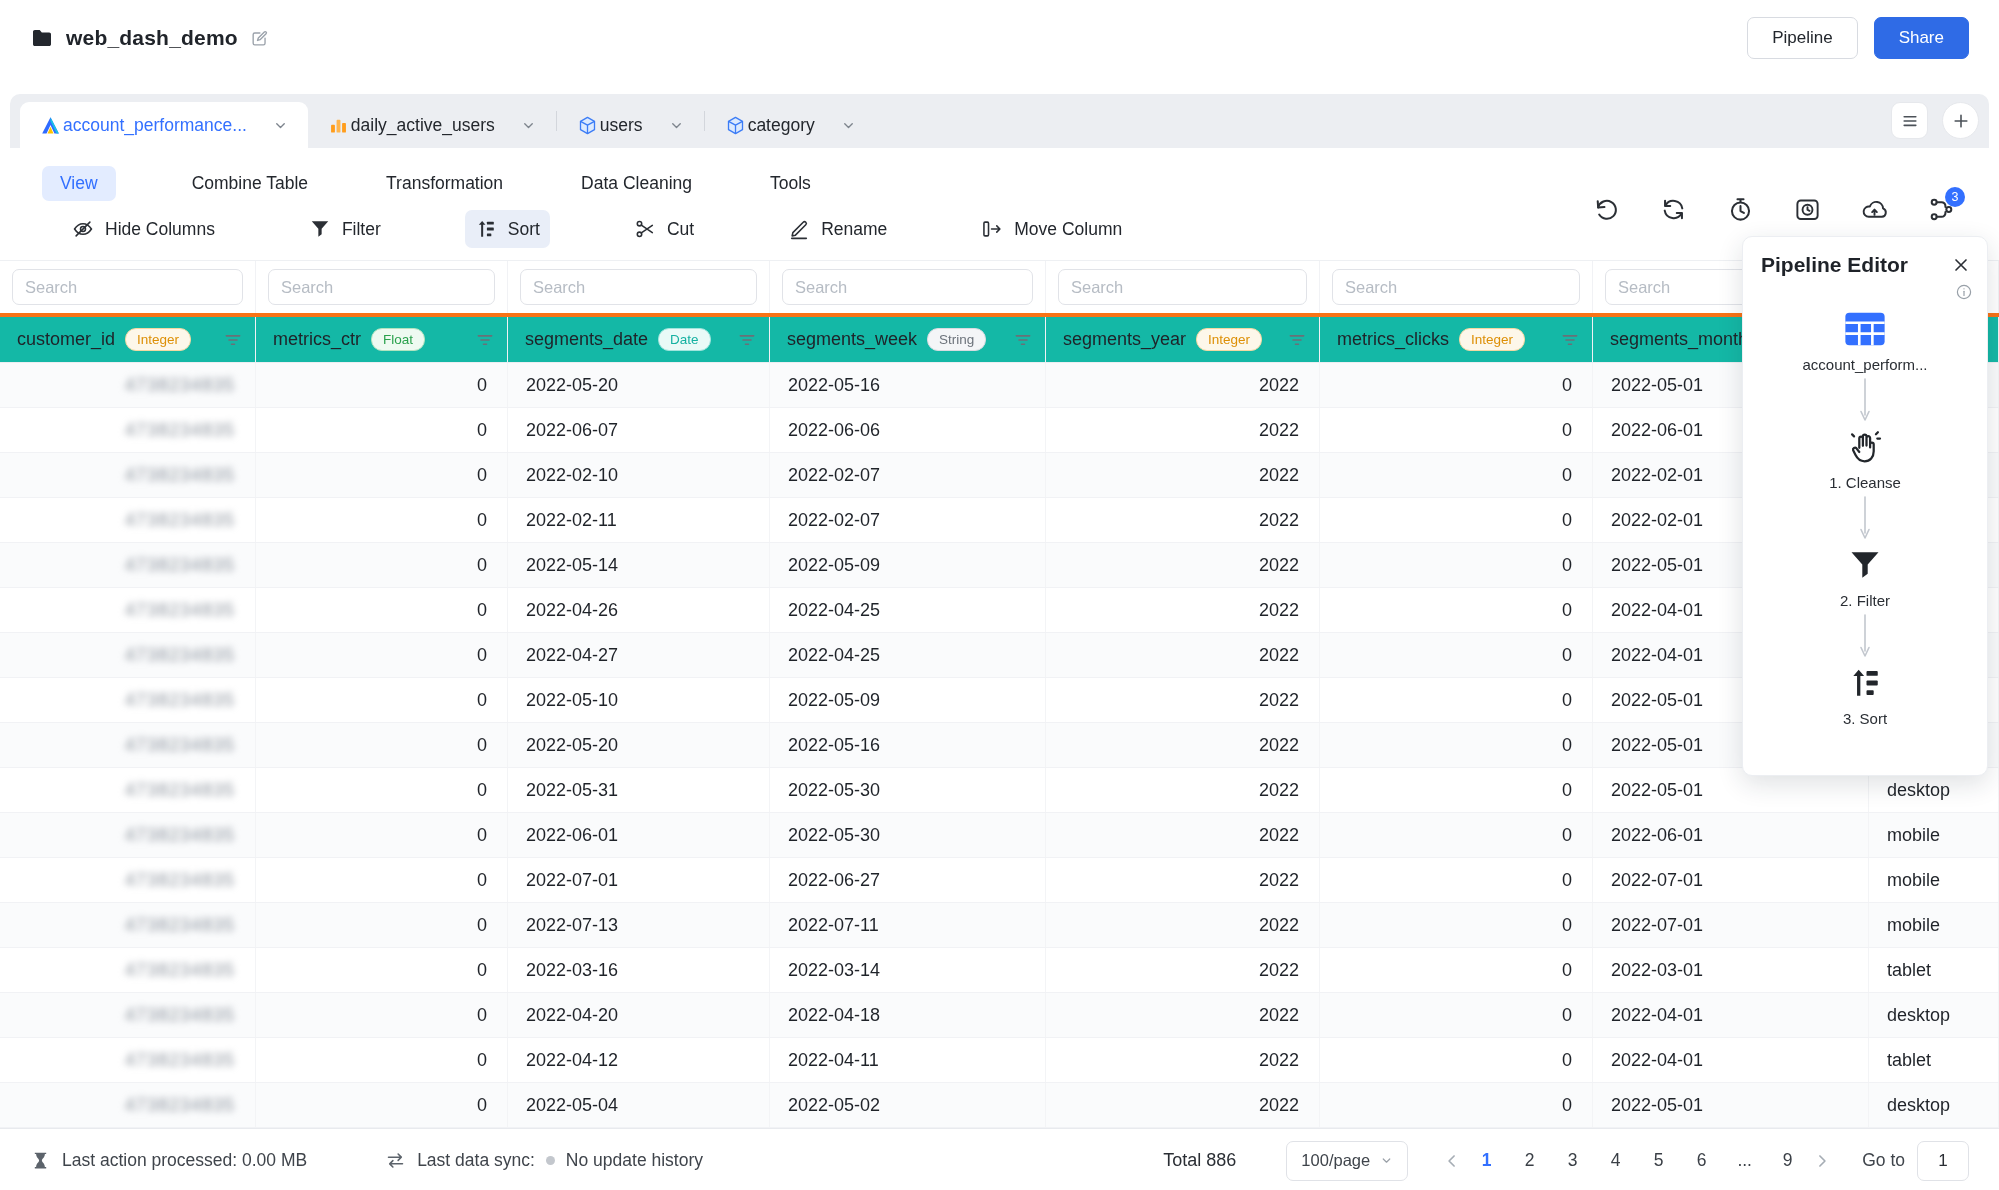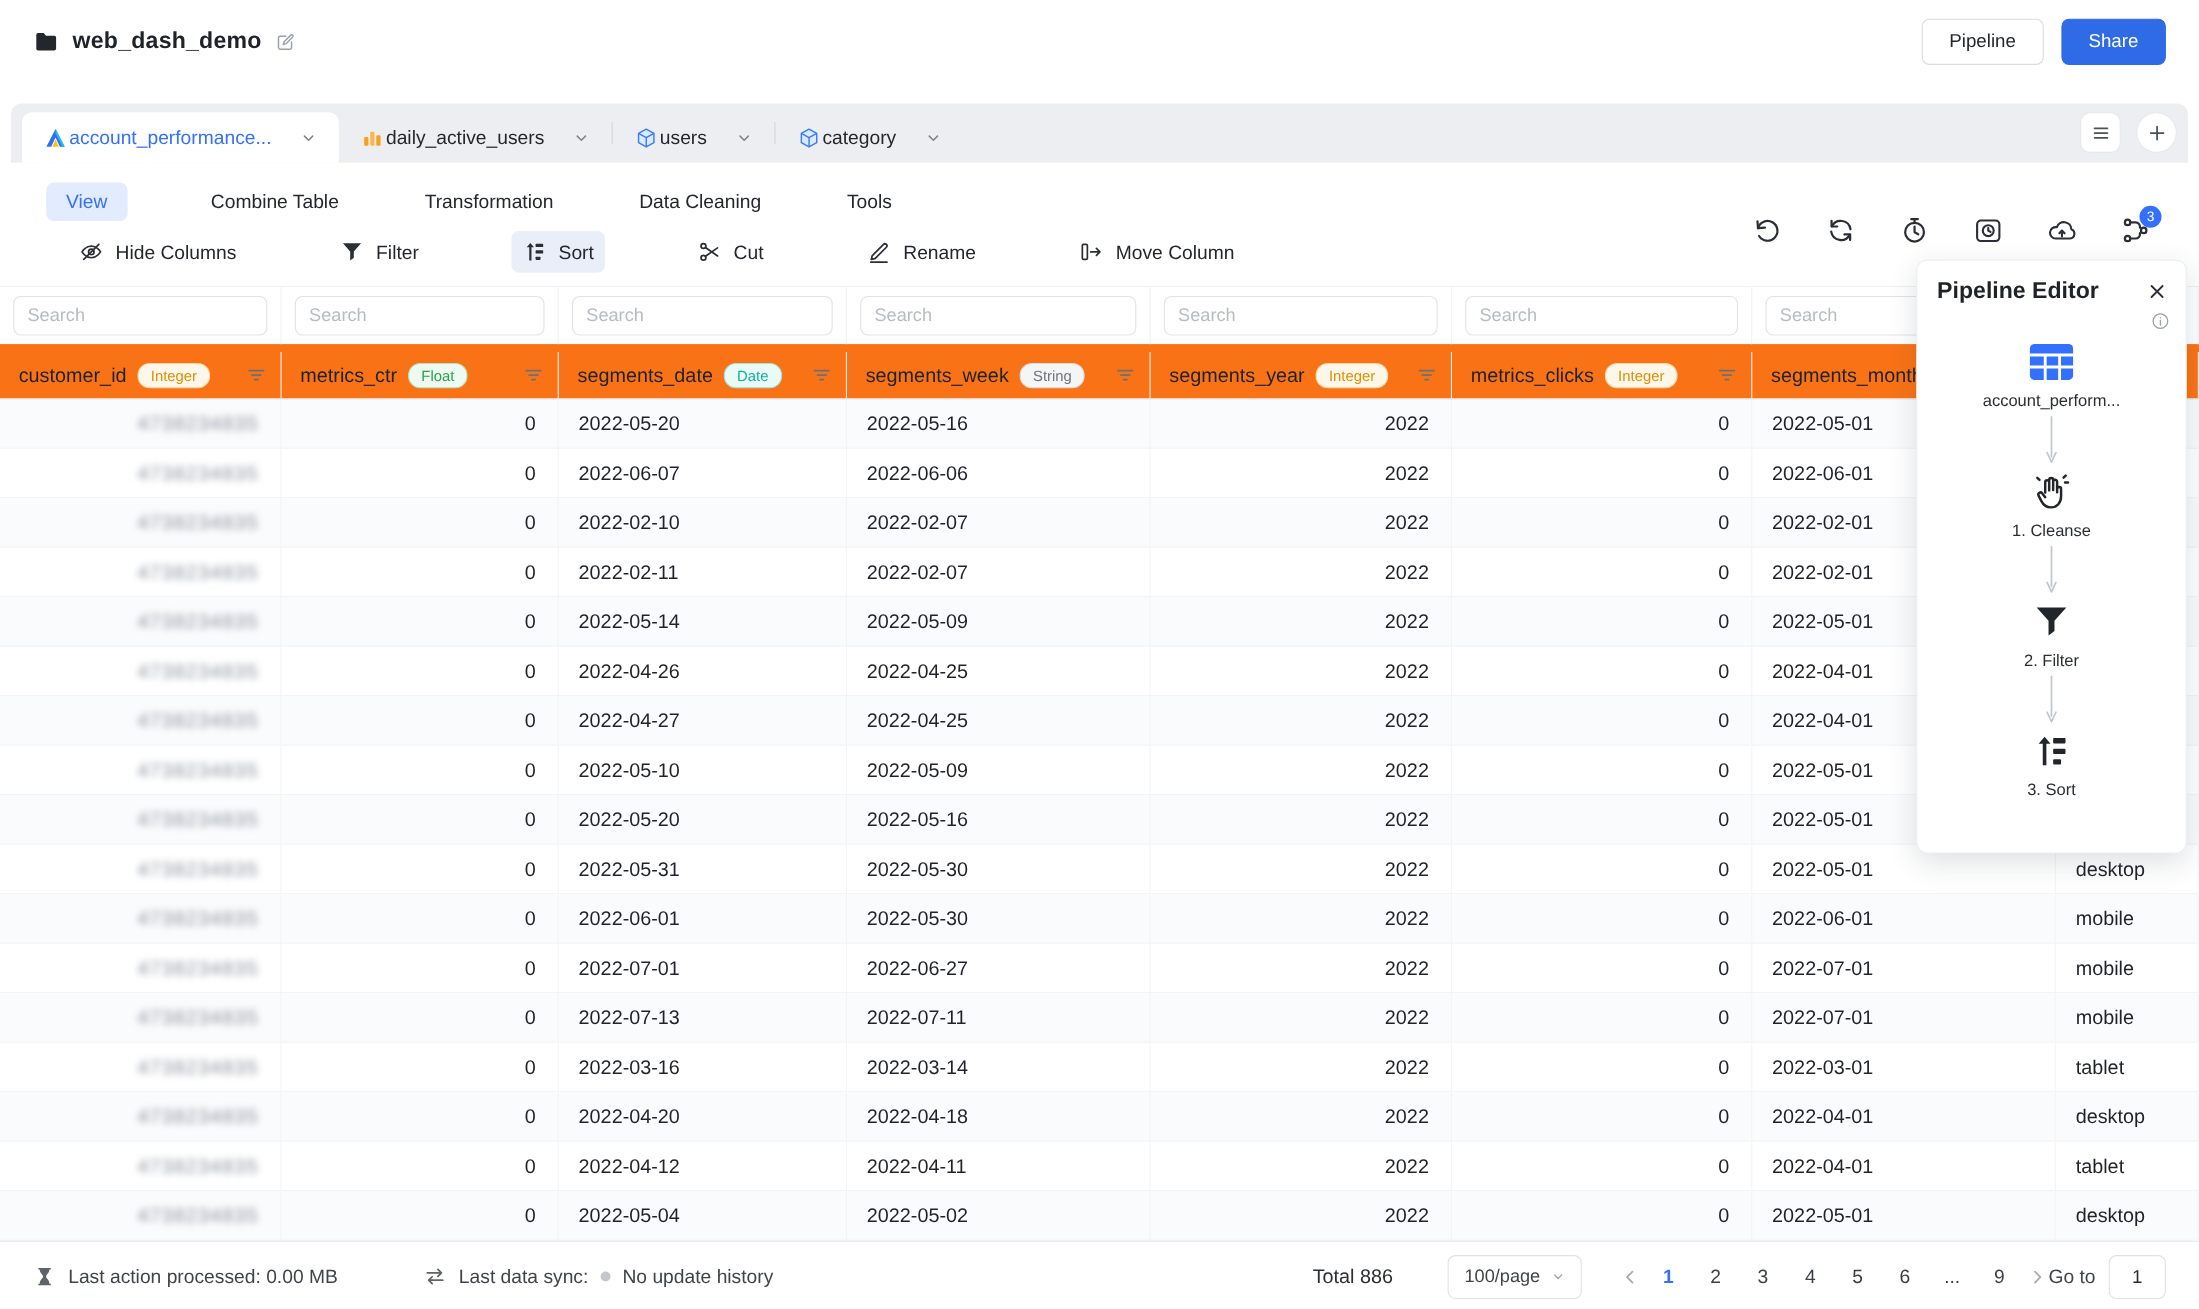--- a/index.html
+++ b/index.html
@@ -46,21 +46,21 @@
   .ribbon-ic .icon { width:27px; height:27px; }
   .ic-badge { position:absolute; top:-9px; right:-10px; min-width:20px; height:20px; border-radius:10px; background:#3370ff; color:#fff; font-size:12.5px; display:flex; align-items:center; justify-content:center; padding:0 4px; }
 
   
   .grid { border-top:1px solid #eef0f3; }
   .search-row, .header-row, .tr { display:flex; width:1999px; }
   .search-row { height:52px; align-items:center; }
   .search-cell { height:100%; display:flex; align-items:center; border-right:1px solid #f1f2f5; }
   .search-cell input { width:calc(100% - 24px); margin:0 12px; height:36px; border:1px solid #e1e3e8; border-radius:7px; padding:0 12px; font-size:16.5px; font-family:inherit; color:#3a3f46; outline:none; background:#fff; }
   .search-cell input::placeholder { color:#b6bcc4; }
-  .header-row { height:50px; background:#f97316; border-top:7px solid #f97316; border-bottom:1px solid #eceef2; }
+  .header-row { height:50px; background:#14b8a6; border-top:4px solid #f97316; border-bottom:1px solid #eceef2; }
   .th { display:flex; align-items:center; padding:0 12px 0 17px; border-right:1px solid #f0f1f4; font-size:18px; color:#1f2329; position:relative; }
   .th-name { white-space:nowrap; overflow:hidden; }
   .badge { font-size:13.5px; margin-left:10px; padding:3px 11px; border-radius:11px; border:1px solid; white-space:nowrap; }
   .badge-integer { color:#dd8f06; border-color:#f3d8a2; background:#fdf7ea; }
   .badge-float   { color:#2aa14d; border-color:#b2e3bf; background:#eefaf1; }
   .badge-date    { color:#14b1a1; border-color:#a0e4dc; background:#e9faf7; }
   .badge-string  { color:#6d737b; border-color:#d8dbe0; background:#f4f5f7; }
   .th-filter { margin-left:auto; width:20px; height:20px; color:#6a7077; cursor:pointer; }
   .tbody { height:765px; overflow:hidden; }
   .tr { height:45px; border-bottom:1px solid #f1f2f5; background:#fff; }
@@ -76,21 +76,21 @@
   .sb-sync { margin-left:78px; }
   .sb-dot { width:9px; height:9px; border-radius:50%; background:#c3c7cd; display:inline-block; }
   .sb-spacer { flex:1; }
   .sb-total { font-size:18px; color:#2a2e34; }
   .page-size { margin-left:50px; height:40px; border:1px solid #e0e2e7; border-radius:7px; display:flex; align-items:center; gap:10px; padding:0 14px; font-size:16.5px; color:#3f444b; cursor:pointer; }
   .page-size .icon { width:13px; height:13px; color:#9ba1a8; }
   .pagination { display:flex; align-items:center; margin-left:34px; gap:6px; }
   .page-btn { min-width:37px; height:37px; display:flex; align-items:center; justify-content:center; border-radius:7px; font-size:17.5px; color:#3a3f46; cursor:pointer; }
   .page-btn.active { color:#3370ff; font-weight:700; }
   .page-chev { width:20px; height:20px; color:#a6adb5; cursor:pointer; }
-  .goto { display:flex; align-items:center; gap:12px; }
+  .goto { display:flex; align-items:center; gap:12px; margin-left:30px; }
   .goto input { width:52px; height:40px; border:1px solid #e0e2e7; border-radius:7px; text-align:center; font-size:17px; font-family:inherit; color:#2a2e34; outline:none; }
 
   
   .panel { position:absolute; top:236px; left:1742px; width:246px; height:540px; background:#fff; border:1px solid #eceef2; border-radius:10px; box-shadow:0 8px 26px rgba(30,40,60,.14); z-index:20; display:flex; flex-direction:column; }
   .panel-head { display:flex; align-items:center; justify-content:space-between; padding:16px 16px 4px 18px; }
   .panel-title { font-size:21px; font-weight:700; color:#1f2329; }
   .panel-close { width:20px; height:20px; color:#2b2f35; cursor:pointer; }
   .panel-info { display:flex; justify-content:flex-end; padding:2px 14px 0; }
   .panel-info .icon { width:18px; height:18px; color:#98a0a8; cursor:pointer; }
   .panel-flow { flex:1; display:flex; flex-direction:column; align-items:center; padding-top:10px; }

